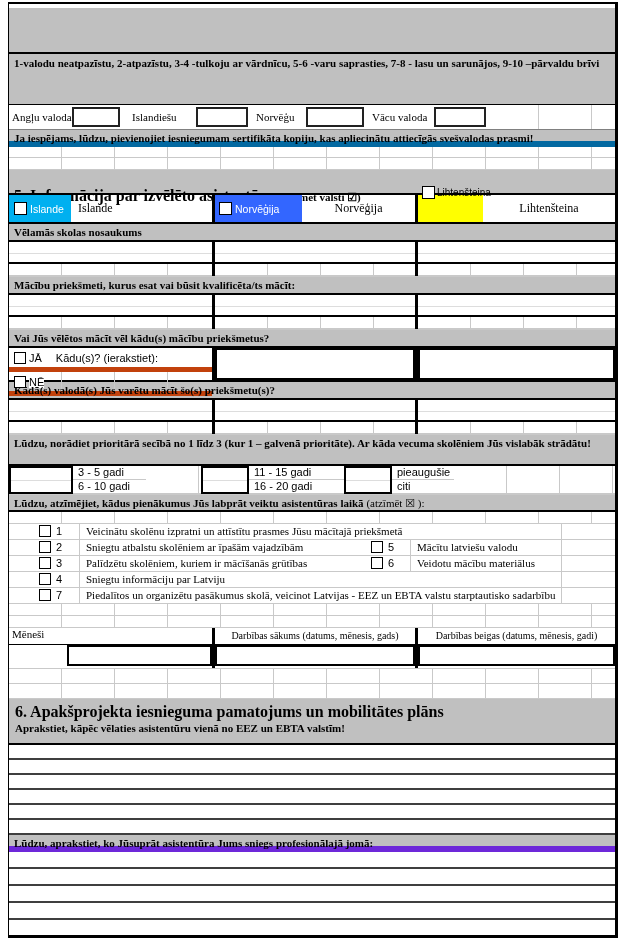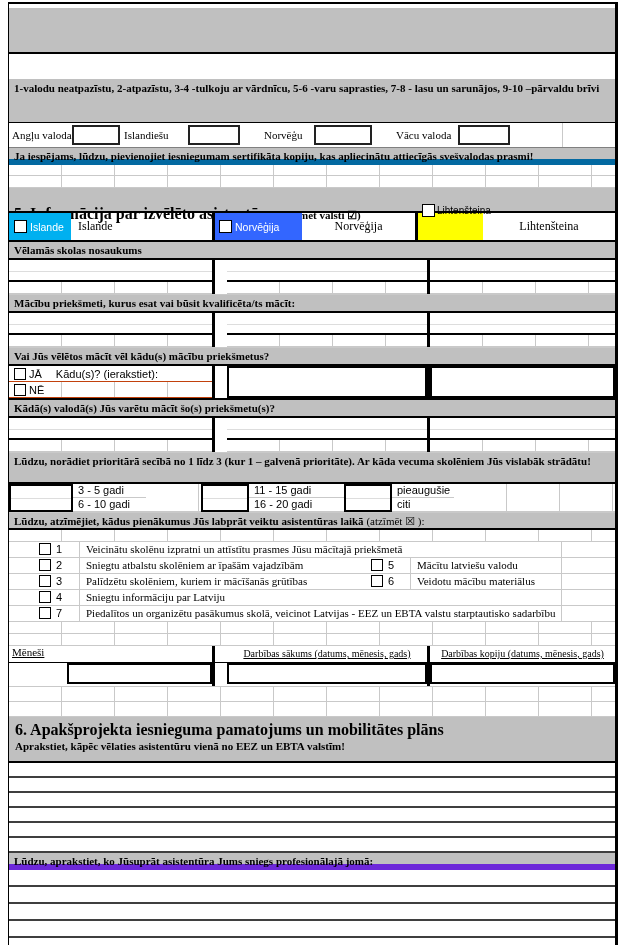--- a/index.html
+++ b/index.html
@@ -38,30 +38,30 @@
   .d3 { width: 3px; background: #000; flex: none; }
   .cb { display: inline-block; width: 12px; height: 12px; border: 1px solid #000; background: #fff; flex: none; }
   .cb-lg { width: 13px; height: 13px; }
   .clabel { font-family: "Liberation Sans", sans-serif; font-size: 10.5px; color: #fff; margin-left: 3px; }
   .liht-wrap { position: relative; }
   .liht-overlay { position: absolute; top: -9px; left: 4px; display: flex; align-items: center; z-index: 3;
                   font-family: "Liberation Sans", sans-serif; font-size: 10px; color: #000; }
 
   
   .ansblock { display: flex; height: 35px; border-bottom: 1px solid #c9c9c9; }
-  .c1 { width: 203px; flex: none; } .c2 { width: 200px; flex: none; margin-left: 12px; } .c3 { flex: 1; }
+  .c1 { width: 203px; flex: none; } .c2 { width: 200px; flex: none; } .c3 { flex: 1; }
   .anshv { height: 22px; border-bottom: 2px solid #000;
            background: linear-gradient(#fff 11px, #ddd 11px, #ddd 12px, #fff 12px); }
   .anslt { height: 12px; border-bottom: 1px solid #c9c9c9;
            background-image: repeating-linear-gradient(90deg, transparent 0 52px, #c9c9c9 52px 53px); }
 
   
   .yesno { display: flex; height: 34px; border-bottom: 2px solid #000; }
-  .ynrow { height: 16px; display: flex; align-items: center; padding-left: 5px;
-           font-family: "Liberation Sans", sans-serif; font-size: 11px; border-bottom: 1px solid #c2410c; }
+  .ynrow { height: 24px; display: flex; align-items: center; padding-left: 5px;
+           font-family: "Liberation Sans", sans-serif; font-size: 11px; border-bottom: 5px solid #c2410c; }
   .ynbox { height: 100%; border: 2px solid #000; background: #fff; }
   .ynq { margin-left: 14px; }
 
   
   .ptable { display: flex; height: 29px; border-bottom: 1px solid #c9c9c9; }
   .pbox { height: 28px; border: 2px solid #000;
           background: linear-gradient(#fff 12px, #ddd 12px, #ddd 13px, #fff 13px); flex: none; }
   .plabels { flex: none; }
   .plab { height: 14px; line-height: 13px; font-family: "Liberation Sans", sans-serif; font-size: 11px;
           padding-left: 5px; border-bottom: 1px solid #c9c9c9; }
@@ -73,51 +73,51 @@
   .drow { position: relative; height: 16px; border-bottom: 1px solid #c9c9c9; font-size: 11px;
           line-height: 15px; background-image: linear-gradient(90deg, transparent 552px, #c9c9c9 552px, #c9c9c9 553px, transparent 553px); }
   .drow .cb { position: absolute; top: 1px; }
   .cbA { left: 30px; } .numA { position: absolute; left: 47px; font-family: "Liberation Sans", sans-serif; }
   .txtA { position: absolute; left: 70px; border-left: 1px solid #c9c9c9; padding-left: 6px; right: 2px; }
   .cbB { left: 362px; } .numB { position: absolute; left: 379px; font-family: "Liberation Sans", sans-serif; }
   .txtB { position: absolute; left: 401px; border-left: 1px solid #c9c9c9; padding-left: 6px; }
   .txtHalf { width: 283px; }
 
   
-  .dursub { display: flex; height: 17px; border-bottom: 1px solid #000; font-size: 10px; text-decoration: underline; }
+  .dursub { display: flex; height: 17px; border-bottom: 1px solid #000; font-size: 10px; }
   .dursub .c1 { padding-left: 3px; font-size: 11px; }
   .durcent { text-align: center; line-height: 15px; }
   .durrow { display: flex; height: 24px; border-bottom: 1px solid #c9c9c9; }
   .durbox1 { margin-left: 58px; width: 145px; height: 21px; border: 2px solid #000; background: #fff; }
   .durboxf { width: 100%; height: 21px; border: 2px solid #000; background: #fff; }
 
   
   .line  { height: 15px; border-bottom: 2px solid #3f3f3f; background: #fff; }
   .line5 { height: 17px; border-bottom: 2px solid #3f3f3f; background: #fff; }
   .final { height: 18px; border-bottom: 3px solid #000; }
 </style>
 </head>
 <body>
 
 <div class="form">
   <div class="sp4"></div>
 
   <div class="sec-hdr">
   </div>
 
-  <div class="bar bb1" style="height:44px; line-height:16px;margin-top:25px;">1-valodu neatpazīstu, 2-atpazīstu, 3-4 -tulkoju ar vārdnīcu, 5-6 -varu saprasties, 7-8 - lasu un sarunājos, 9-10 –pārvaldu brīvi</div>
+  <div class="bar bb1" style="height:51px; line-height:16px;">1-valodu neatpazīstu, 2-atpazīstu, 3-4 -tulkoju ar vārdnīcu, 5-6 -varu saprasties, 7-8 - lasu un sarunājos, 9-10 –pārvaldu brīvi</div>
 
   <div class="langrow">
     <span class="llabel" style="width:60px">Angļu valoda</span>
     <div class="ibox" style="width:48px"></div>
-    <span class="llabel" style="width:58px; margin-left:4px">Islandiešu</span>
+    <span class="llabel" style="width:58px; margin-left:12px">Islandiešu</span>
     <div class="ibox" style="width:52px; margin-left:6px"></div>
-    <span class="llabel" style="width:50px; margin-left:24px">Norvēģu</span>
+    <span class="llabel" style="width:50px; margin-left:8px">Norvēģu</span>
     <div class="ibox" style="width:58px"></div>
-    <span class="llabel" style="width:62px; margin-left:24px">Vācu valoda</span>
+    <span class="llabel" style="width:62px; margin-left:8px">Vācu valoda</span>
     <div class="ibox" style="width:52px"></div>
     <div class="gridfill gridbg"></div>
   </div>
 
   <div class="bar h17" style="border-bottom:6px solid #0369a1;">Ja iespējams, lūdzu, pievienojiet iesniegumam sertifikāta kopiju, kas apliecinātu attiecīgās svešvalodas prasmi!</div>
 
   <div class="gridrow gridbg gh11"></div>
   <div class="gridrow gridbg gh12 bb2"></div>
 
   <div class="bar bb2" style="height:25px; padding-top:19px;">
@@ -290,21 +290,21 @@
   </div>
 
   <div class="gridrow gridbg gh12"></div>
   <div class="gridrow gridbg gh12"></div>
 
   <div class="dursub">
     <div class="c1">Mēneši</div>
     <div class="d3"></div>
     <div class="c2 durcent">Darbības sākums (datums, mēnesis, gads)</div>
     <div class="d3"></div>
-    <div class="c3 durcent">Darbības kopiju (datums, mēnesis, gads)</div>
+    <div class="c3 durcent">Darbības beigas (datums, mēnesis, gadi)</div>
   </div>
   <div class="durrow">
     <div class="c1">
         <div class="durbox1"></div>
       </div>
     <div class="d3"></div>
     <div class="c2">
         <div class="durboxf"></div>
       </div>
     <div class="d3"></div>

